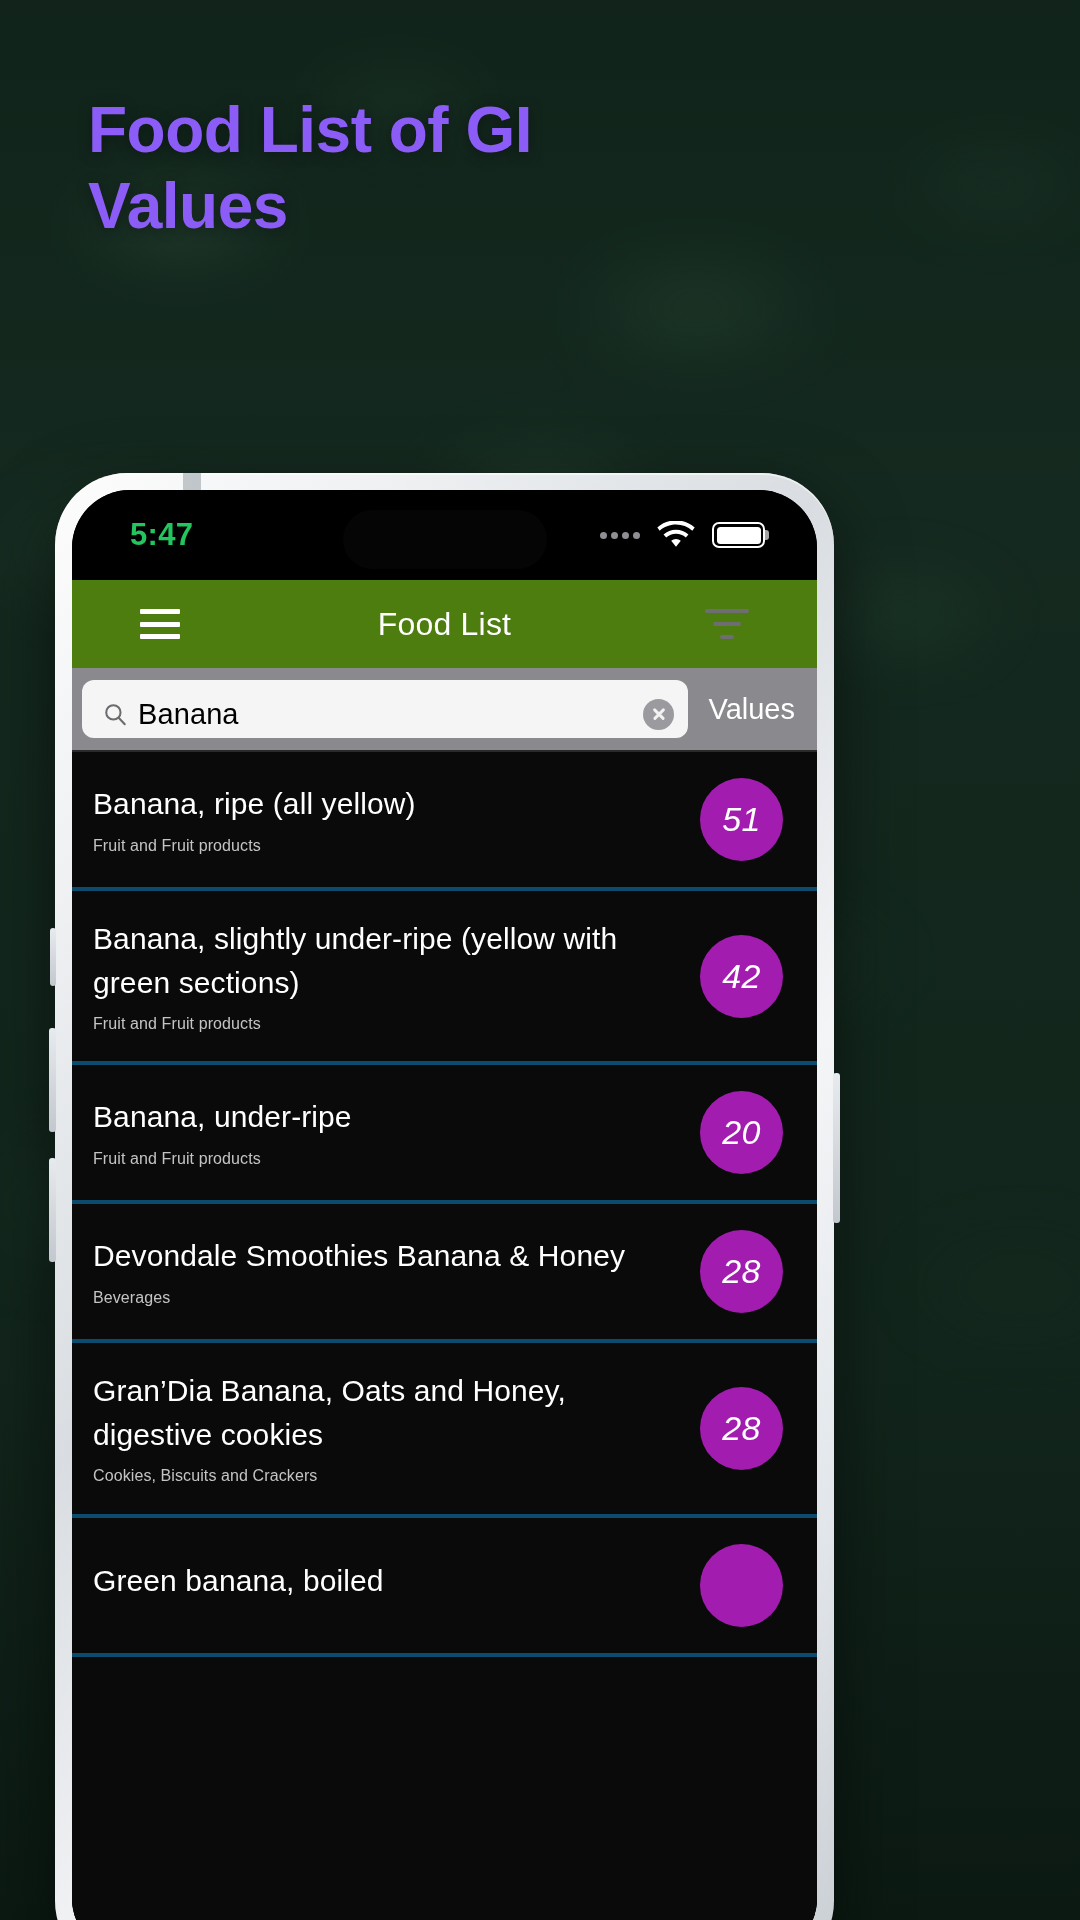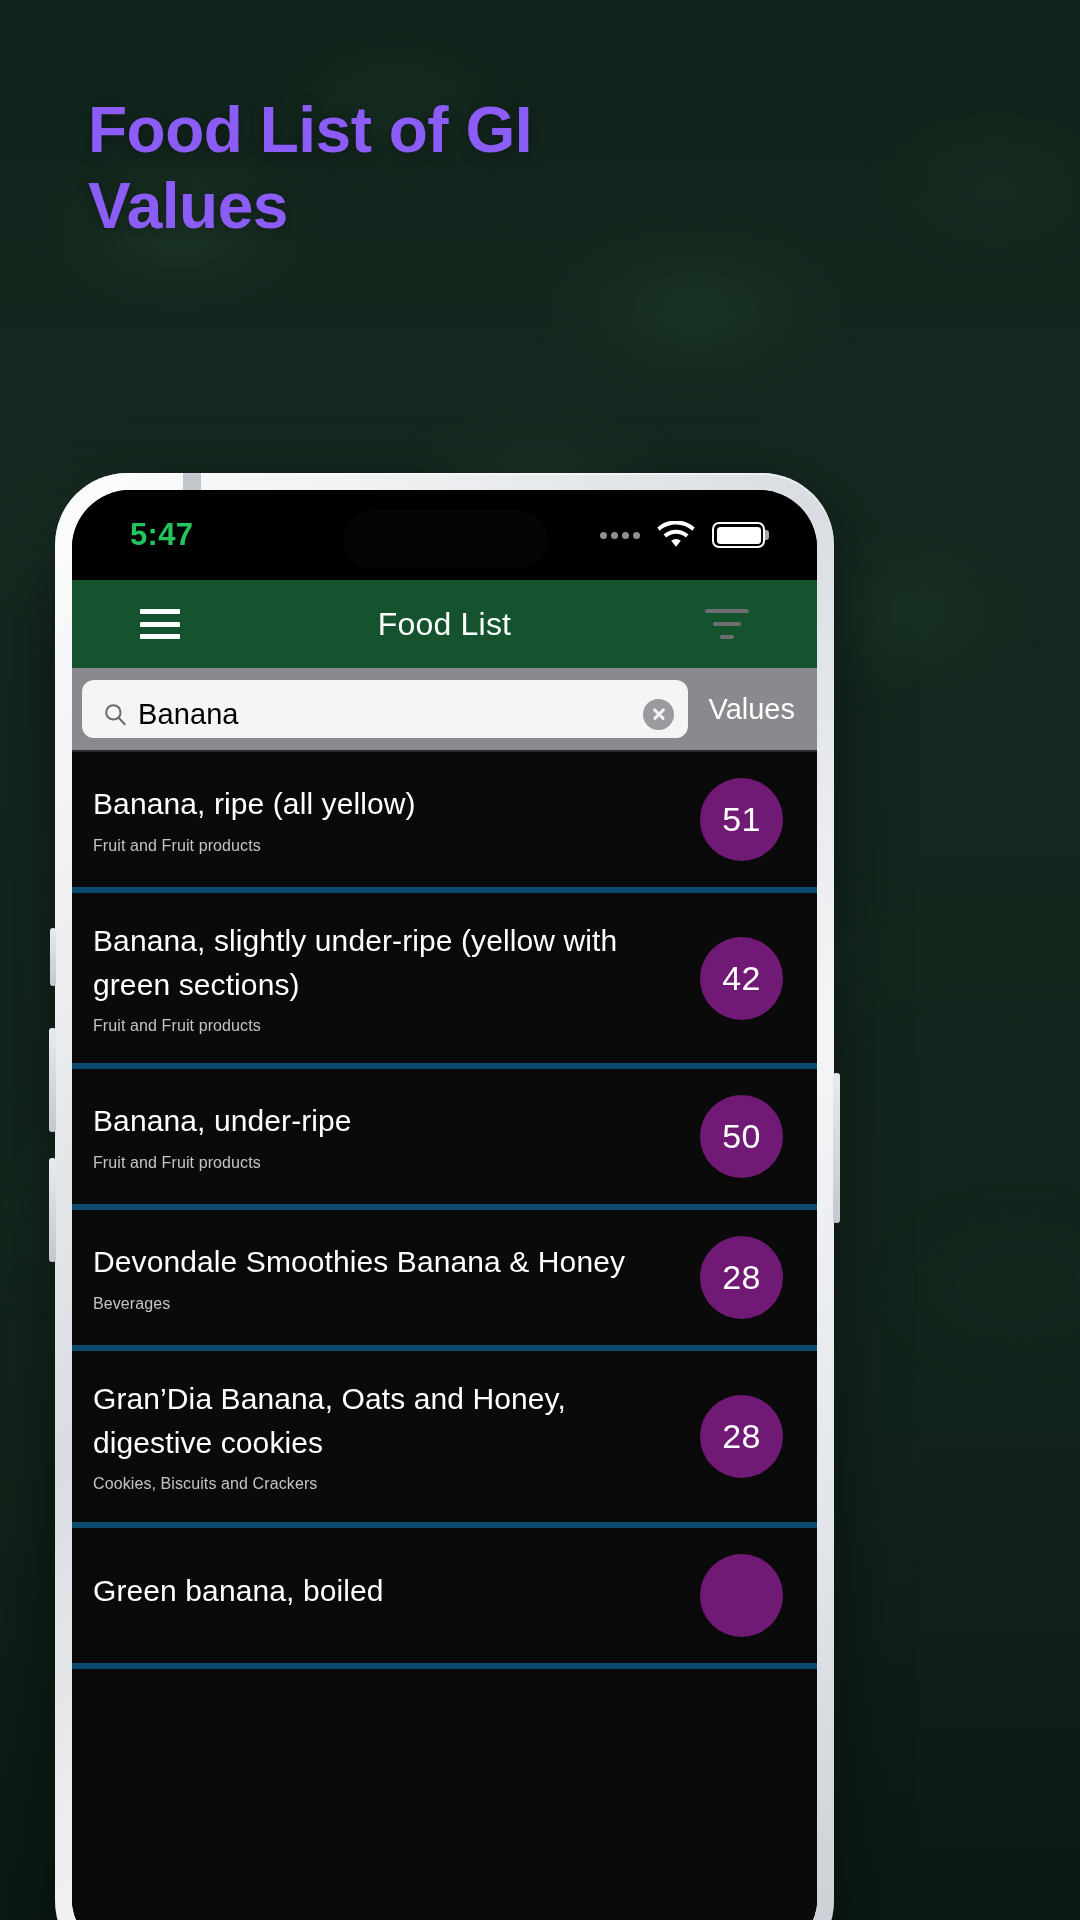--- a/index.html
+++ b/index.html
@@ -182,21 +182,21 @@
   }
 
   
   .navbar {
     flex: 0 0 88px;
     height: 88px;
     position: relative;
     display: flex;
     align-items: center;
     padding: 0 68px;
-    background: #14532d;
+    background: #4d7c0f;
   }
   .hamburger {
     width: 40px; height: 30px;
     display: flex; flex-direction: column;
     justify-content: space-between;
     cursor: pointer;
   }
   .hamburger i {
     display: block;
     height: 5px;
@@ -299,21 +299,21 @@
     position: relative;
   }
   .list-top-rule {
     height: 2px;
     background: #2a2a2a;
   }
   .food-row {
     display: flex;
     align-items: center;
     padding: 26px 34px 26px 21px;
-    border-bottom: 6px solid #0c4a6e;
+    border-bottom: 4px solid #0c4a6e;
     background: #0a0a0a;
     min-height: 118px;
     gap: 14px;
   }
   .food-texts {
     flex: 1 1 auto;
     min-width: 0;
   }
   .food-name {
     color: #ffffff;
@@ -333,21 +333,21 @@
     width: 83px; height: 83px;
     border-radius: 50%;
     background: #0ec9a0;
     color: #ffffff;
     display: flex;
     align-items: center;
     justify-content: center;
     font-size: 34px;
     letter-spacing: .3px;
   }
-  .gi-badge.low    { background: #701a75; }
+  .gi-badge.low    { background: #a21caf; font-style: italic; }
 </style>
 </head>
 <body>
 
 <div id="stage">
 
   <div class="bg-base"></div>
   <div class="bg-blobs"></div>
   <div class="bg-vignette"></div>
 
@@ -428,21 +428,21 @@
               <div class="food-cat">Fruit and Fruit products</div>
             </div>
             <div class="gi-badge low">42</div>
           </div>
 
           <div class="food-row">
             <div class="food-texts">
               <div class="food-name">Banana, under-ripe</div>
               <div class="food-cat">Fruit and Fruit products</div>
             </div>
-            <div class="gi-badge low">50</div>
+            <div class="gi-badge low">20</div>
           </div>
 
           <div class="food-row">
             <div class="food-texts">
               <div class="food-name">Devondale Smoothies Banana &amp; Honey</div>
               <div class="food-cat">Beverages</div>
             </div>
             <div class="gi-badge low">28</div>
           </div>
 

